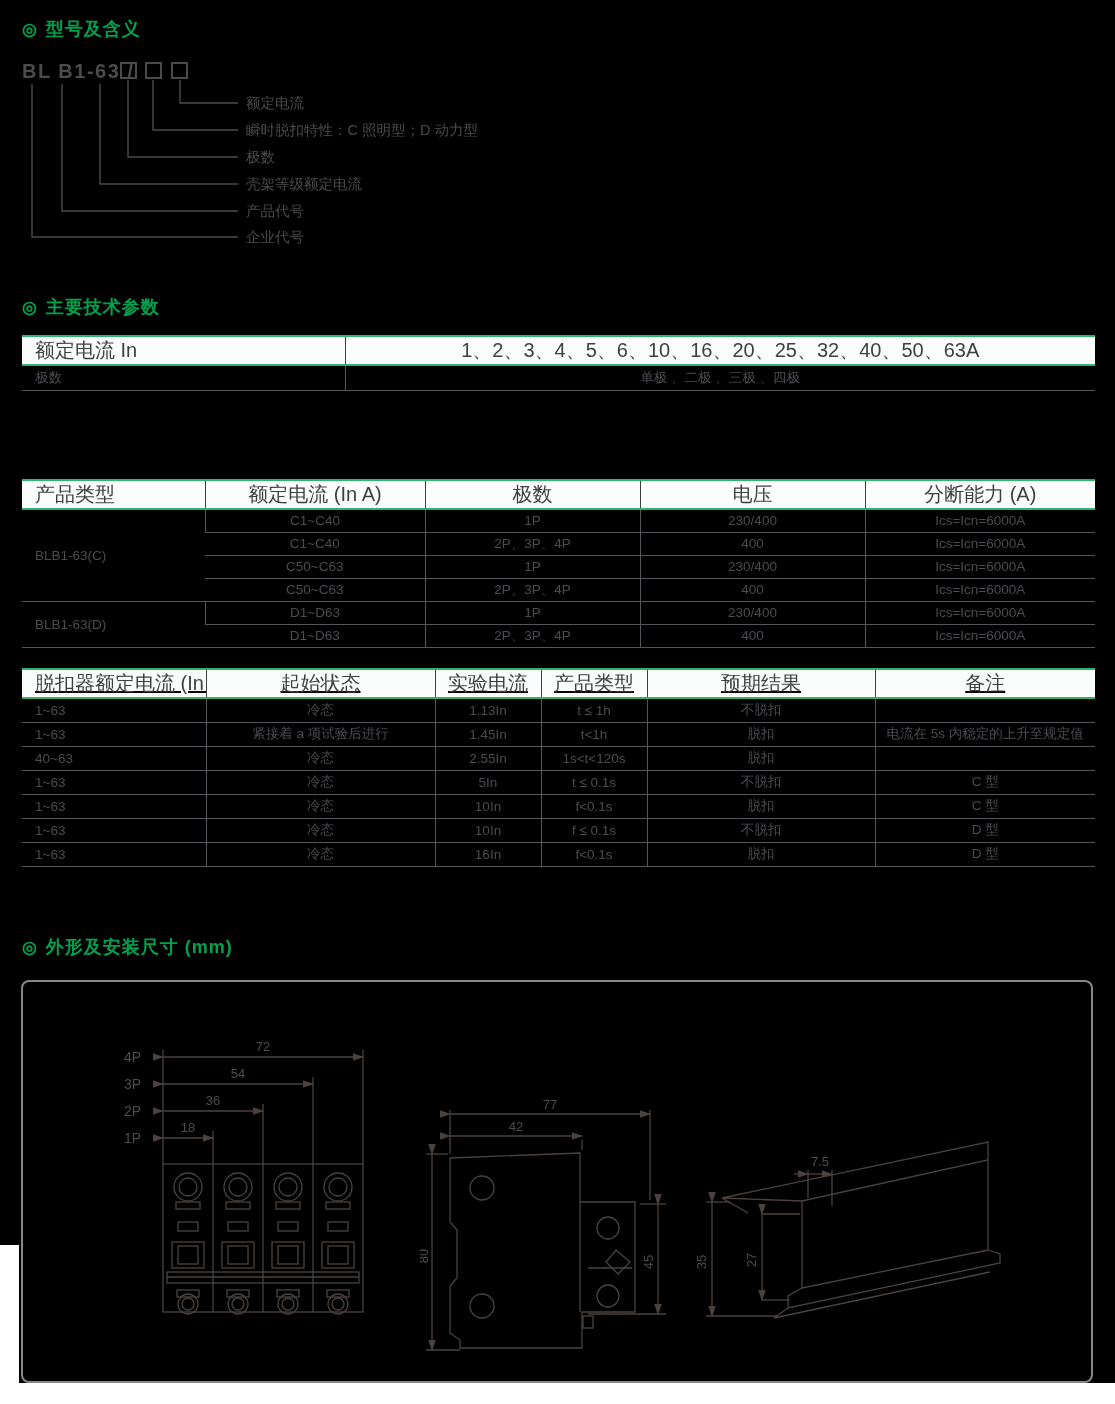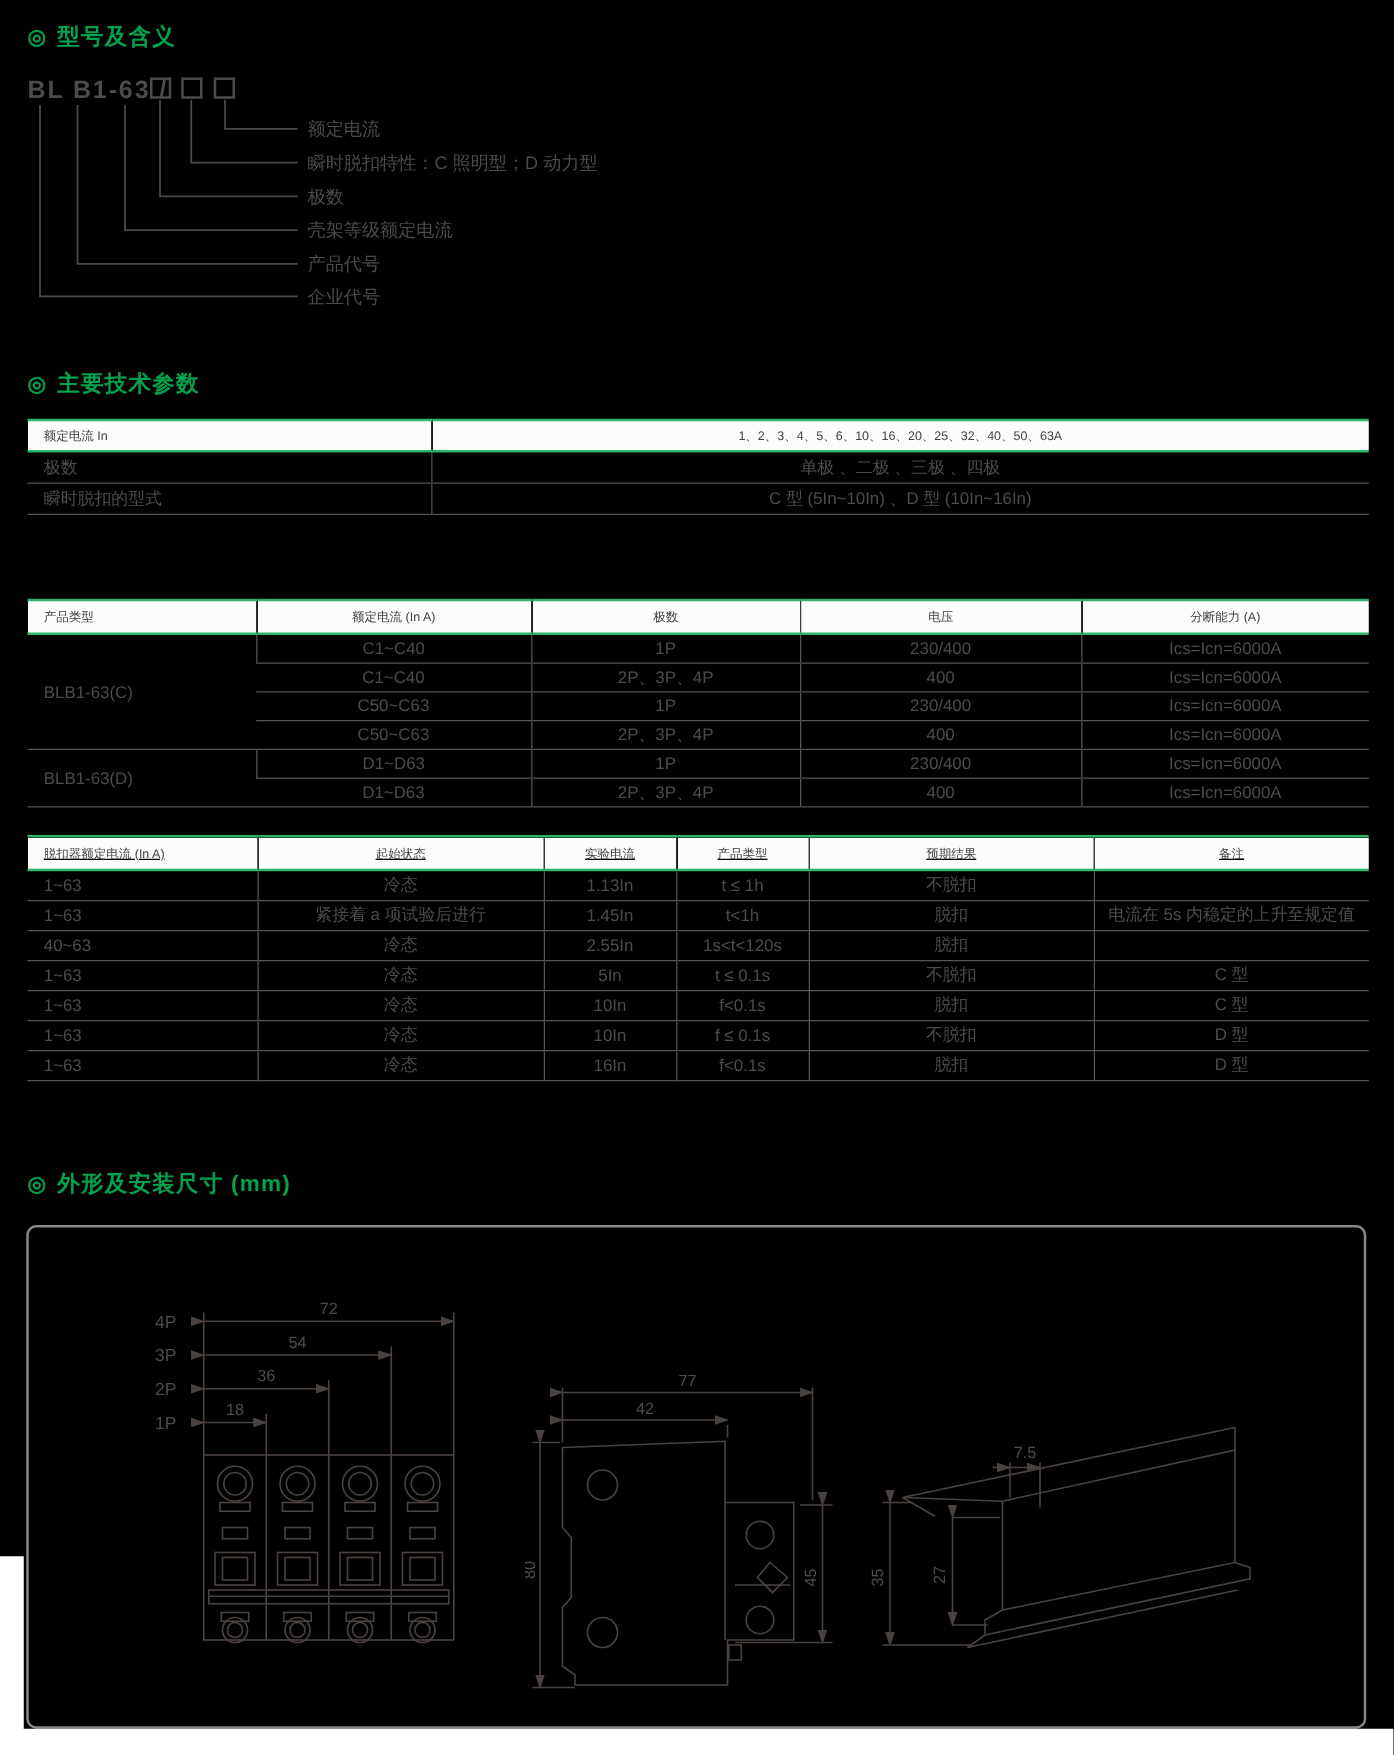--- a/index.html
+++ b/index.html
@@ -12,21 +12,21 @@
 
   .sec-title {
     position:absolute; left:22px; color:#00a24d; font-size:18px; font-weight:bold;
     letter-spacing:1px; display:flex; gap:8px; align-items:center; white-space:nowrap;
   }
   .sec-title .sym { font-size:17px; }
 
   table.tbl { position:absolute; left:22px; border-collapse:collapse; table-layout:fixed; width:1073px; }
   table.tbl td, table.tbl th { overflow:hidden; white-space:nowrap; font-weight:normal; padding:0; }
   tr.light th, tr.light td {
-    background:#fafdfb; color:#3e3f41; font-size:10px;
+    background:#fafdfb; color:#3e3f41; font-size:20px;
     border-top:2px solid #2eb46c; border-bottom:2px solid #2eb46c;
   }
   tr.dark td { color:#4b4c4f; font-size:13.5px; border-bottom:1px solid #55565a; background:transparent; }
   table.tbl td + td, table.tbl th + th { border-left:1px solid #55565a; }
   table.tbl tr.light td + td, table.tbl tr.light th + th { border-left:1px solid #3e3f41;margin-top:34px; }
   .lbl { text-align:left; padding-left:13px !important; }
   .ctr { text-align:center; }
   .t1 tr { height:25px; }
   .t2 tr.hrow, .t3 tr.hrow { height:27px;border-radius:12px; }
   .t2 tr.dark { height:23px; }
@@ -87,24 +87,20 @@
         <col style="width:750px">
       </colgroup>
     <tbody>
         <tr class="light">
       <td class="lbl">额定电流 In</td>
       <td class="ctr">1、2、3、4、5、6、10、16、20、25、32、40、50、63A</td>
     </tr>
     <tr class="dark">
       <td class="lbl">极数</td>
       <td class="ctr">单极 、二极 、三极 、四极</td>
-    </tr>
-    <tr class="dark">
-      <td class="lbl">瞬时脱扣的型式</td>
-      <td class="ctr">C 型 (5In~10In) 、D 型 (10In~16In)</td>
     </tr>
   </tbody>
     </table>
 
   <table class="tbl t2" style="top:479px;">
     <colgroup>
       <col style="width:183px">
         <col style="width:220px">
         <col style="width:215px">
       <col style="width:225px">

